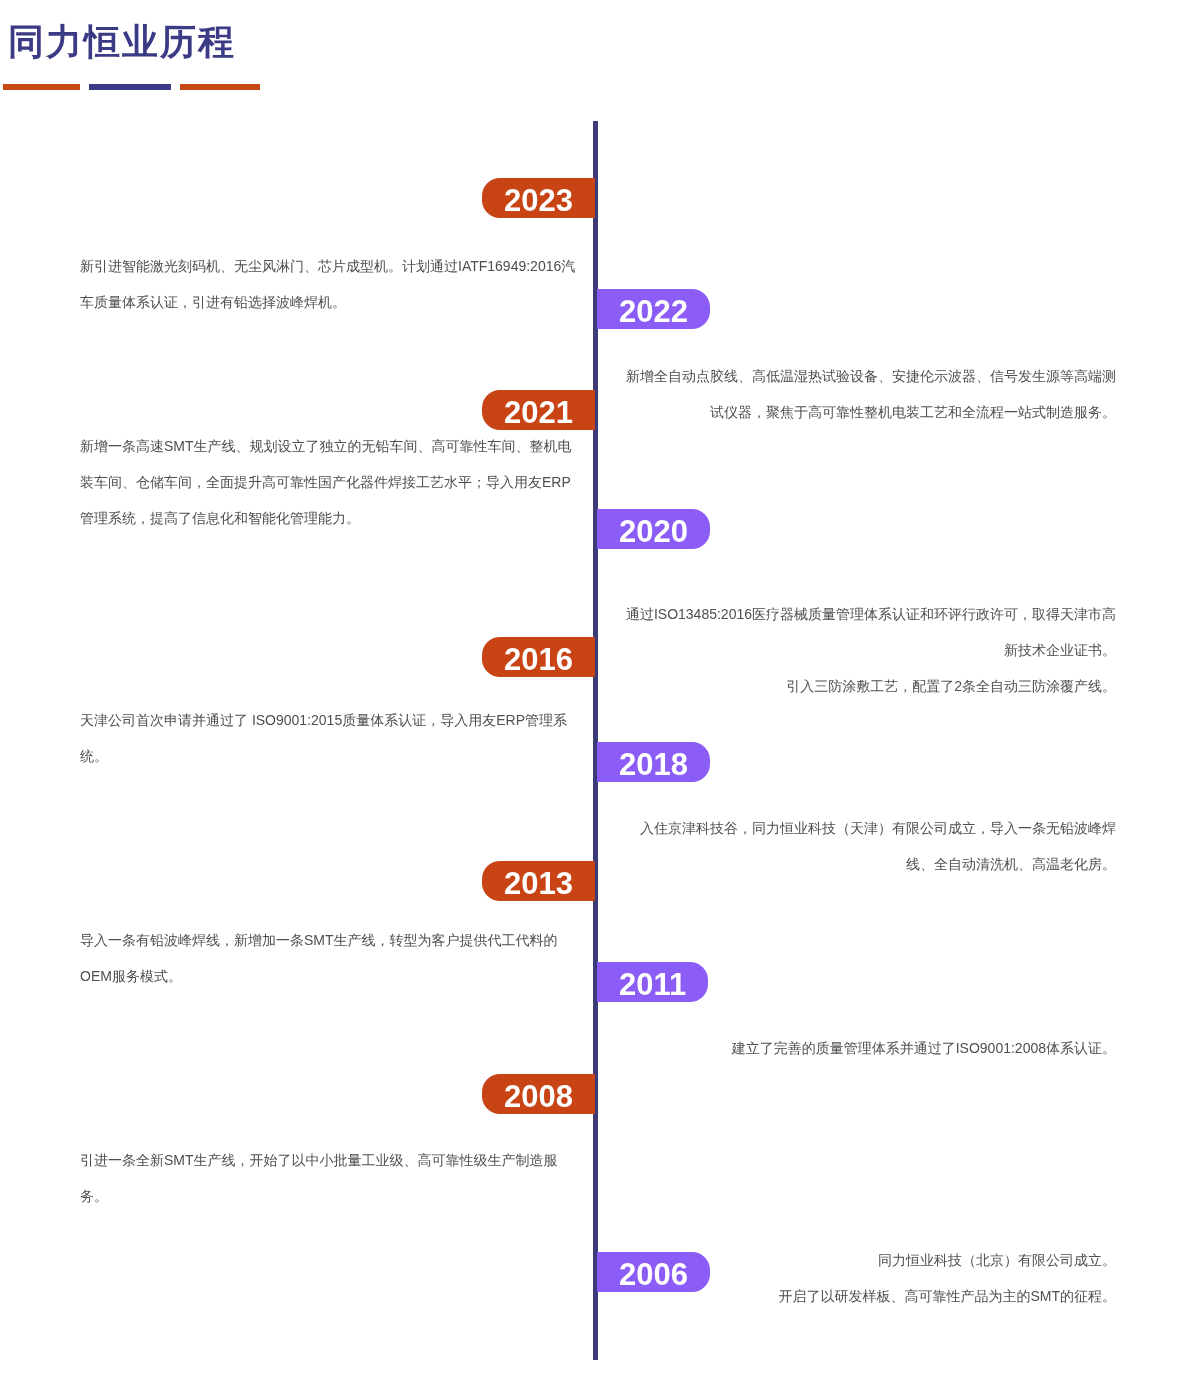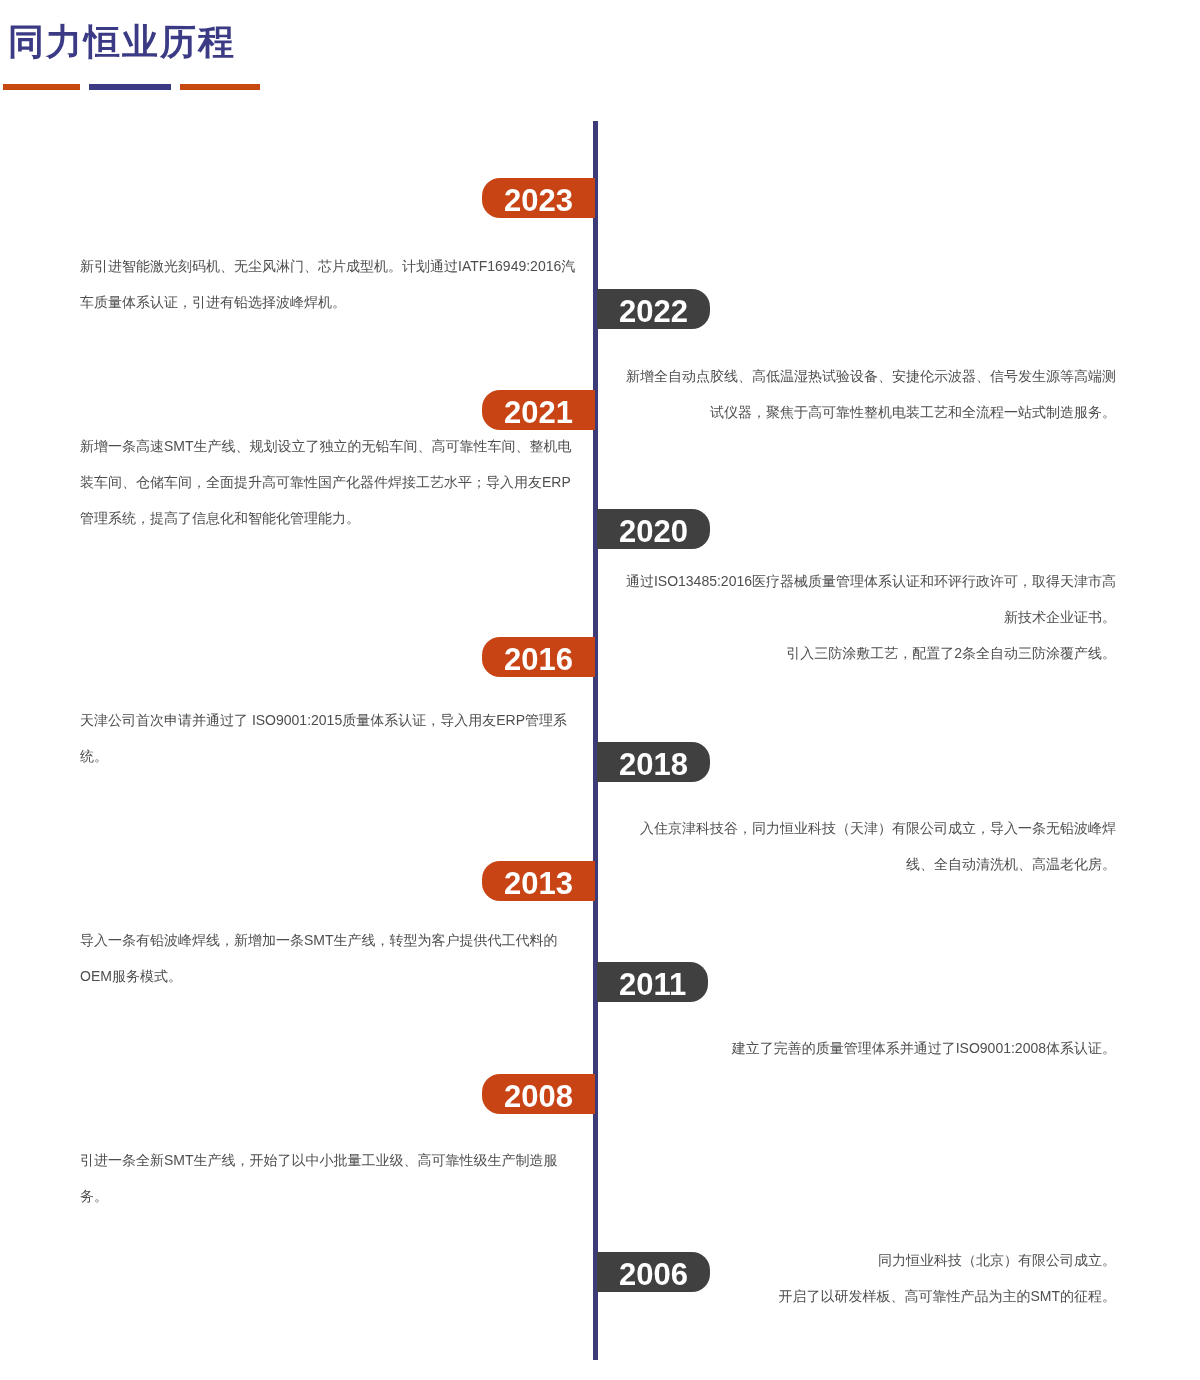--- a/index.html
+++ b/index.html
@@ -52,21 +52,21 @@
     color: #ffffff;
     white-space: nowrap;
   }
   .left .badge {
     right: 605px;
     background: #c84415;
     border-radius: 18px 0 0 18px;
   }
   .right .badge {
     left: 597px;
-    background: #404040;
+    background: #8b5cf6;
     border-radius: 0 18px 18px 0;
   }
   .desc {
     position: absolute;
     margin: 0;
     width: 500px;
     font-size: 14px;
     line-height: 36px;
     color: #4e4e4e;
     white-space: pre-line;
@@ -99,21 +99,21 @@
       <p class="desc" style="top:358px">新增全自动点胶线、高低温湿热试验设备、安捷伦示波器、信号发生源等高端测试仪器，聚焦于高可靠性整机电装工艺和全流程一站式制造服务。</p>
     </section>
 
     <section class="milestone left">
       <div class="badge" style="top:390px">2021</div>
       <p class="desc" style="top:428px">新增一条高速SMT生产线、规划设立了独立的无铅车间、高可靠性车间、整机电装车间、仓储车间，全面提升高可靠性国产化器件焊接工艺水平；导入用友ERP管理系统，提高了信息化和智能化管理能力。</p>
     </section>
 
     <section class="milestone right">
       <div class="badge" style="top:509px">2020</div>
-      <p class="desc" style="top:563px">通过ISO13485:2016医疗器械质量管理体系认证和环评行政许可，取得天津市高新技术企业证书。
+      <p class="desc" style="top:596px">通过ISO13485:2016医疗器械质量管理体系认证和环评行政许可，取得天津市高新技术企业证书。
 引入三防涂敷工艺，配置了2条全自动三防涂覆产线。</p>
     </section>
 
     <section class="milestone left">
       <div class="badge" style="top:637px">2016</div>
       <p class="desc" style="top:702px">天津公司首次申请并通过了 ISO9001:2015质量体系认证，导入用友ERP管理系统。</p>
     </section>
 
     <section class="milestone right">
       <div class="badge" style="top:742px">2018</div>

